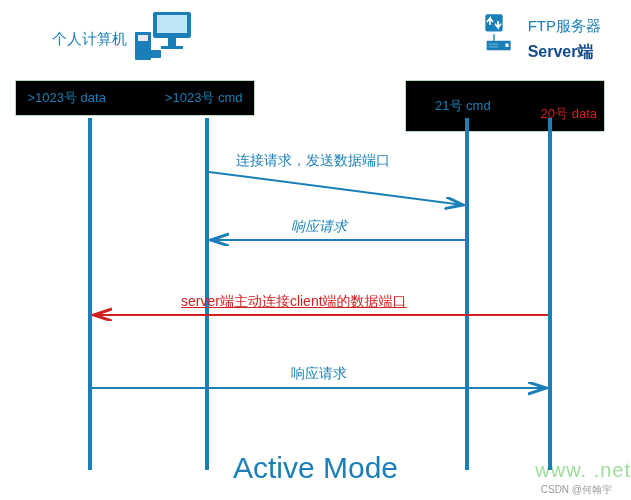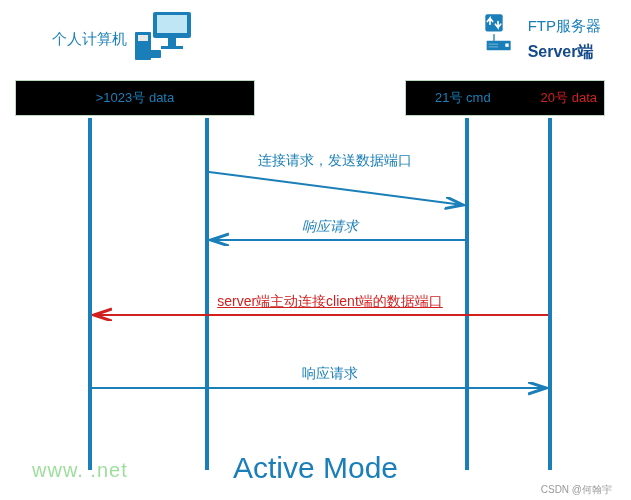--- a/index.html
+++ b/index.html
@@ -34,36 +34,37 @@
       font-size: 13px;
       padding: 8px 0;
       display: flex;
       justify-content: space-around;
       align-items: center;
       gap: 36px;
     }
     .port-box-left { left: 15px; width: 240px; color: #1a7fb8; }
     .port-box-right { left: 405px; width: 200px; }
     .port-box-right .p1 { color: #1a7fb8; margin-left: 22px; }
-    .port-box-right .p2 { color: #d02020; }
+    .port-box-right .p2 { color: #d02020; margin-top: 16px; }
     .lifeline {
       position: absolute;
       top: 118px;
       width: 4px;
       height: 352px;
       background: #1a7fb8;
     }
     .ll1 { left: 88px; }
     .ll2 { left: 205px; }
     .ll3 { left: 465px; }
     .ll4 { left: 548px; }
     .msg {
       position: absolute;
       font-size: 14px;
-      text-align: center;
+      text-align: left;
+      margin-left: 11px;
     }
     .msg.blue { color: #1a7fb8; }
     .msg.red { color: #d02020; }
     svg.arrows {
       position: absolute;
       top: 0; left: 0;
       width: 631px; height: 500px;
       pointer-events: none;
     }
     .title-bottom {
@@ -73,26 +74,25 @@
       width: 100%;
       text-align: center;
       font-size: 30px;
       color: #1a7fb8;
     }
     .watermark-bottom {
       position: absolute;
       bottom: 18px;
       left: 0;
       width: 100%;
-      text-align: left;
+      text-align: right;
       font-size: 20px;
       color: rgba(60,190,60,0.5);
       letter-spacing: 1px;
       z-index: -1;
-      padding-left: 32px;
     }
     .watermark-right {
       position: absolute;
       bottom: 3px;
       right: 19px;
       font-size: 10px;
       color: #999;
     }
   </style>
 </head>
@@ -128,20 +128,21 @@
     </svg>
   </span>
   <div style="display:flex;flex-direction:column;gap:6px;">
     <span class="label-cn">FTP服务器</span>
     <span class="label-en">Server端</span>
   </div>
 </div>
 
 <div class="port-box port-box-left">
   <span>&gt;1023号 data</span>
+  <span>&gt;1023号 cmd</span>
 </div>
 <div class="port-box port-box-right">
   <span class="p1">21号 cmd</span>
   <span class="p2">20号 data</span>
 </div>
 
 <div class="lifeline ll1"></div>
 <div class="lifeline ll2"></div>
 <div class="lifeline ll3"></div>
 <div class="lifeline ll4"></div>

